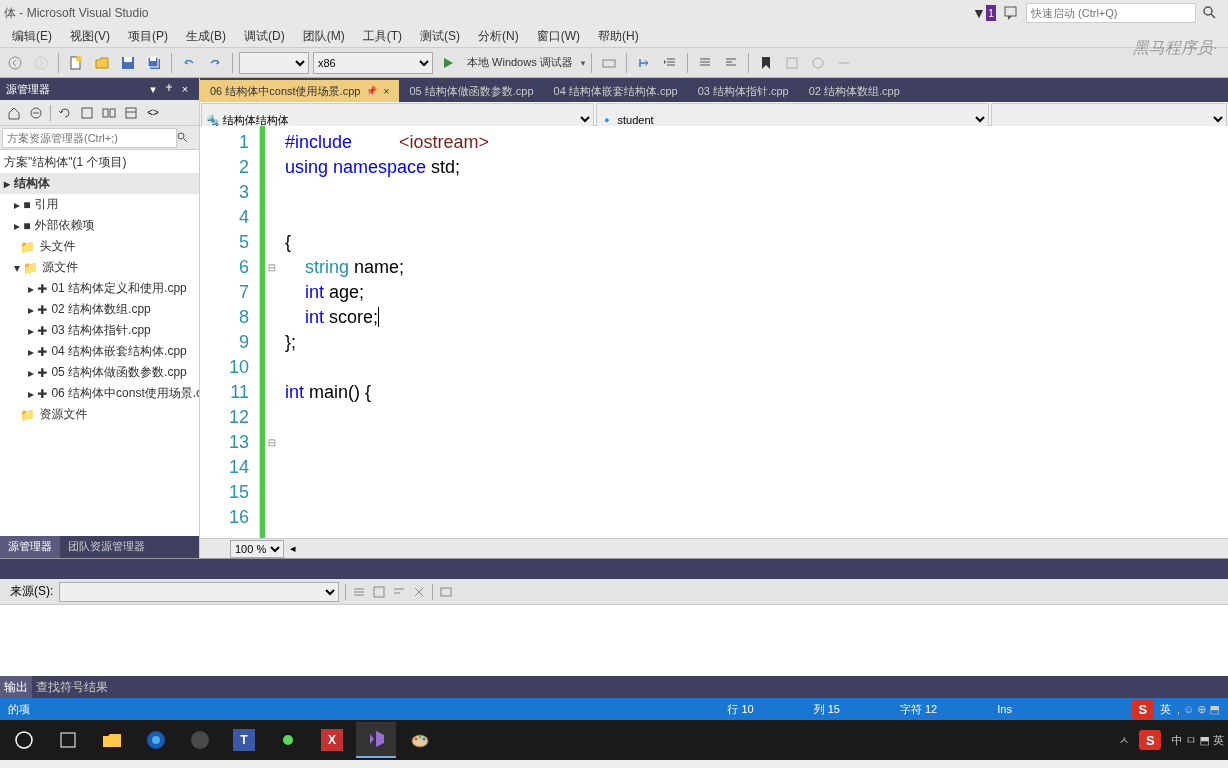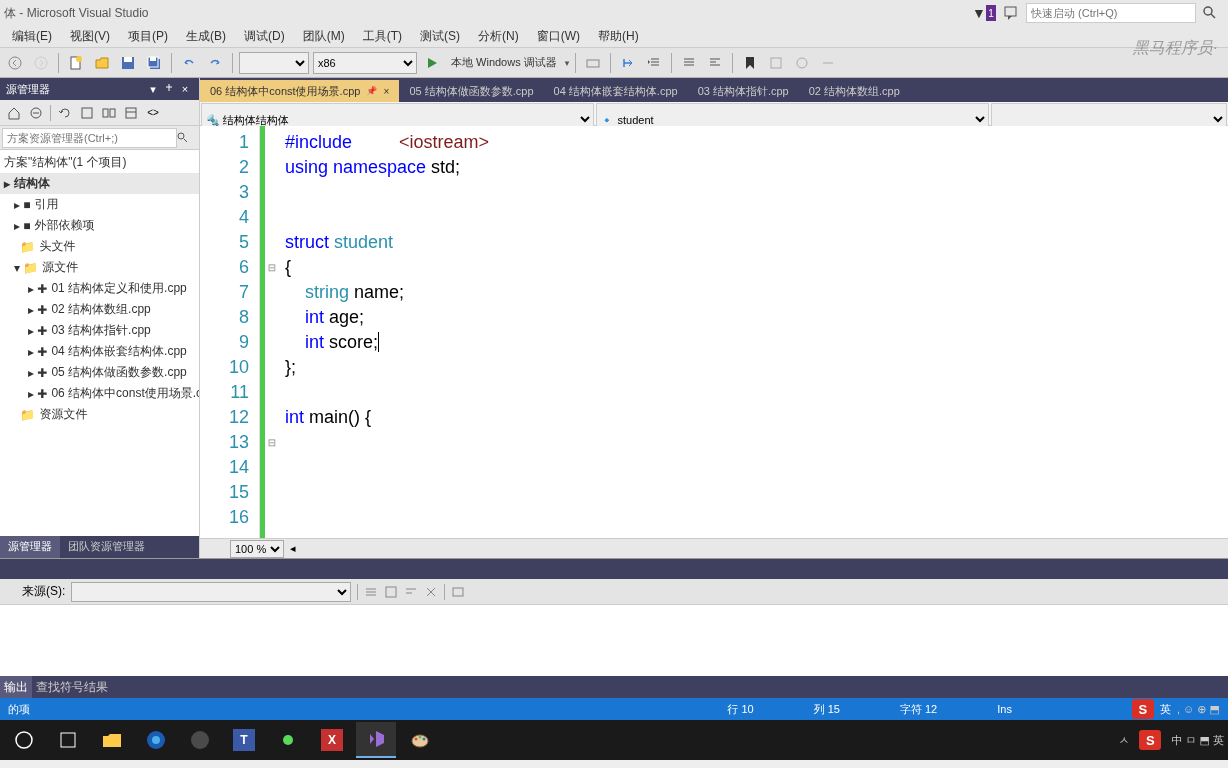--- a/index.html
+++ b/index.html
@@ -50,21 +50,21 @@
 .code-lines { flex:1; padding:4px 6px; background:#fff; }
 .code-lines .line { height:25px; line-height:25px; white-space:pre; }
 .kw { color:#0000ff; }
 .type { color:#2b91af; }
 .comment { color:#008000; }
 .str { color:#7f1d1d;margin-left:47px; }
 .zoom-bar { height:20px; background:#e8e8e8; display:flex; align-items:center; padding:0 6px; border-top:1px solid #ccc; font-size:11px; }
 .zoom-bar select { height:18px; font-size:11px; border:1px solid #aaa;margin-left:24px; }
 .output-area { height:118px; background:#eee; border-top:1px solid #999; }
 .output-header { height:20px; background:#3f3f5f; }
-.output-toolbar { height:26px; background:#e4e4e4; display:flex; align-items:center; padding:0 22px; gap:6px; border-bottom:1px solid #ccc; }
+.output-toolbar { height:26px; background:#e4e4e4; display:flex; align-items:center; padding:0 10px; gap:6px; border-bottom:1px solid #ccc; }
 .output-toolbar select { width:280px; height:20px; border:1px solid #aaa; }
 .output-content { flex:1; background:#fff; height:72px; }
 .bottom-tabs { height:22px; background:#3f3f5f; display:flex; }
 .bottom-tabs .btab { padding:3px 4px; color:#ccc; font-size:12px; }
 .bottom-tabs .btab.active { background:#5a5a7d; color:#fff; }
 .statusbar { height:22px; background:#1976d2; color:#fff; display:flex; align-items:center; padding:0 8px; font-size:11px; }
 .statusbar .sitem { margin-right:60px; }
 .statusbar .spacer { flex:1; }
 .taskbar { height:40px; background:#1a1a1a; display:flex; align-items:center; padding:0 4px; gap:4px; }
 .taskbar .task-icon { width:40px; height:36px; display:flex; align-items:center; justify-content:center; color:#fff; }
@@ -160,21 +160,21 @@
       </svg>
     </div>
   <div class="tbtn">
       <svg width="14" height="14">
         <path d="M11 7 Q7 2 3 7" fill="none" stroke="#3a7ad9" stroke-width="1.5"></path>
         <path d="M11 7 L9 4 M11 7 L8 8" stroke="#3a7ad9"></path>
       </svg>
     </div>
   <div class="sep"></div>
   <select style="width:70px;padding-left:48px;"><option>Debug</option></select>
-  <select style="width:104px;"><option>x86</option></select>
+  <select style="width:120px;"><option>x86</option></select>
   <div class="tbtn green-play">
       <svg width="12" height="12">
         <path d="M2 1 L11 6 L2 11 Z" fill="#388e3c"></path>
       </svg>
     </div>
   <span class="debug-text">本地 Windows 调试器</span>
   <span style="font-size:9px;color:#555;">▾</span>
   <span class="sep"></span>
   <div class="tbtn">
       <svg width="14" height="14">
@@ -384,21 +384,20 @@
           <div>⊟</div>
           <div></div>
           <div></div>
           <div></div>
       </div>
       <div class="code-lines">
 <div class="line"><span class="kw">#include</span><span class="str">&lt;iostream&gt;</span></div>
 <div class="line"><span class="kw">using</span> <span class="kw">namespace</span> std;</div>
 <div class="line"></div>
 <div class="line"></div>
-<div class="line"><span class="kw">struct</span> <span class="type">student</span></div>
 <div class="line">{</div>
 <div class="line">    <span class="type">string</span> name;</div>
 <div class="line">    <span class="kw">int</span> age;</div>
 <div class="line">    <span class="kw">int</span> score;<span style="border-left:1px solid #000;"></span></div>
 <div class="line">};</div>
 <div class="line"></div>
 <div class="line"><span class="kw">int</span> main() {</div>
 <div class="line"></div>
 <div class="line"></div>
 <div class="line"></div>

